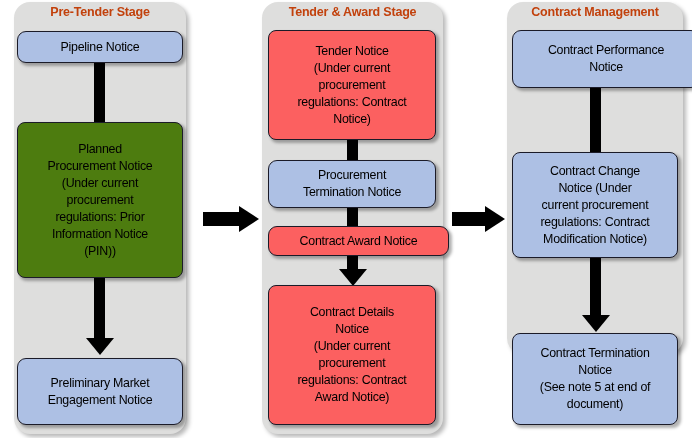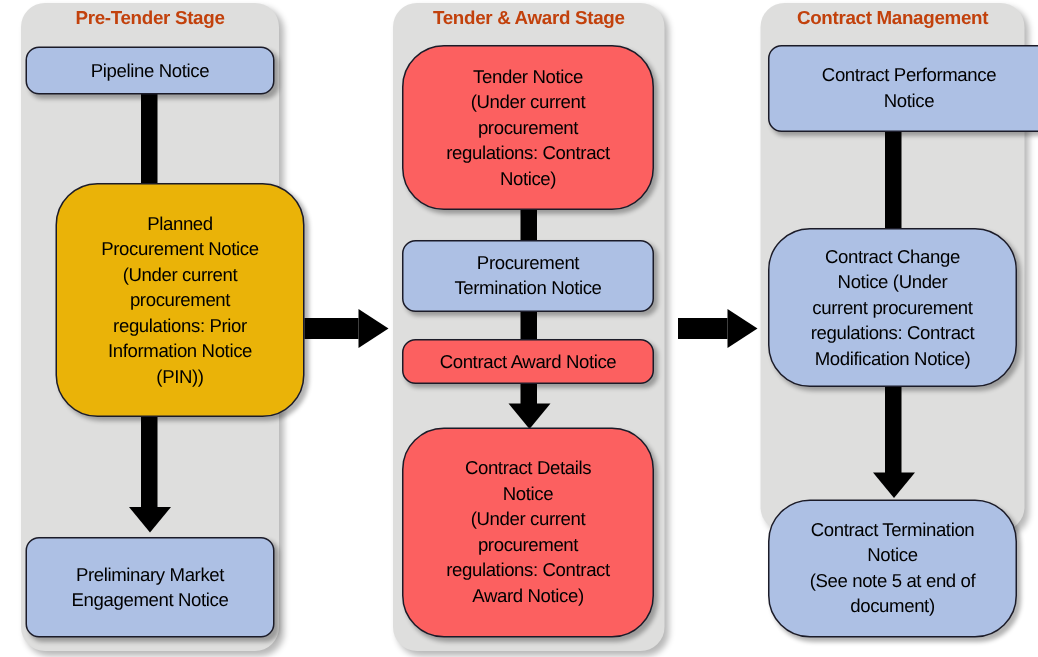--- a/index.html
+++ b/index.html
@@ -53,23 +53,23 @@
     align-items: center;
     justify-content: center;
     text-align: center;
     padding: 2px 6px;
     line-height: 17px;
     color: #000000;
     font-size: 12.4px;
     letter-spacing: -0.25px;
   }
   .node.blue  { background: #adc0e4; }
-  .node.green { background: #eab308; border-radius: 18px; margin-left: 20px; }
+  .node.green { background: #4d7c0f; border-radius: 18px; }
   .node.red   { background: #fc6060; }
-  .node.big   { border-radius: 28px; justify-content: center; }
+  .node.big   { border-radius: 8px; justify-content: center; }
 
   .node .txt { display: block; width: 100%; }
   .node .b { font-weight: normal; }
 
   
   .vline {
     position: absolute;
     background: #000000;
     width: 11px;
   }
@@ -166,21 +166,21 @@
     </span>
   </div>
 
   <div class="node blue" style="left:268px; top:160px; width:168px; height:48px;">
     <span class="txt">
       <span class="b">Procurement</span><br>
       <span class="b">Termination Notice</span>
     </span>
   </div>
 
-  <div class="node red" style="left:268px; top:226px; width:168px; height:30px;">
+  <div class="node red" style="left:268px; top:226px; width:181px; height:30px;">
     <span class="txt">
       <span class="b">Contract Award Notice</span>
     </span>
   </div>
 
   <div class="node red big" style="left:268px; top:285px; width:168px; height:140px;">
     <span class="txt">
       <span class="b">Contract Details</span><br>
       <span class="b">Notice</span><br>
       <span>(Under current</span><br>

